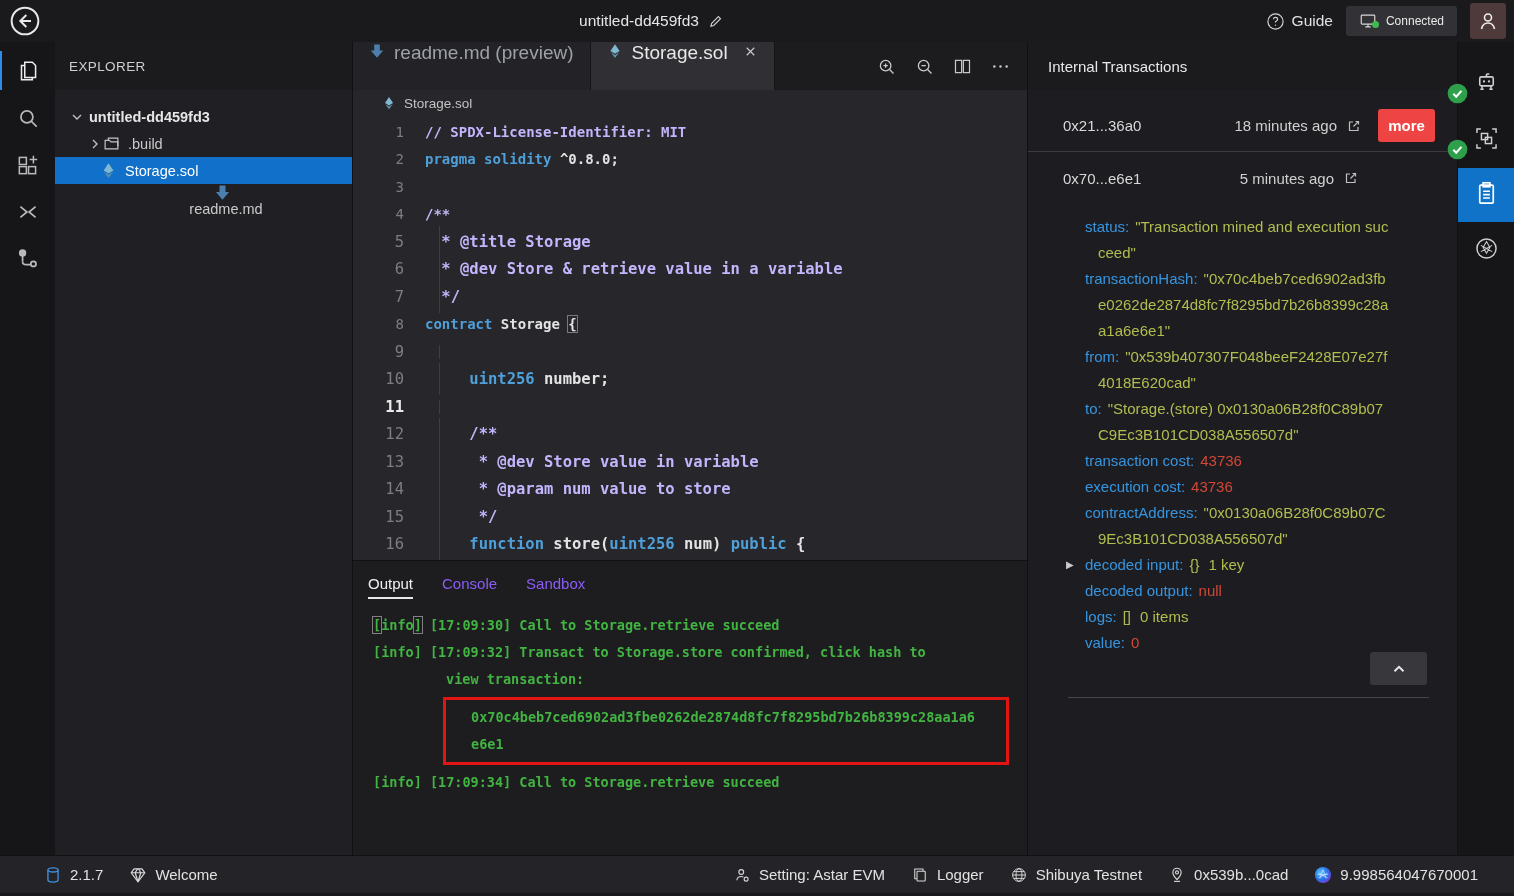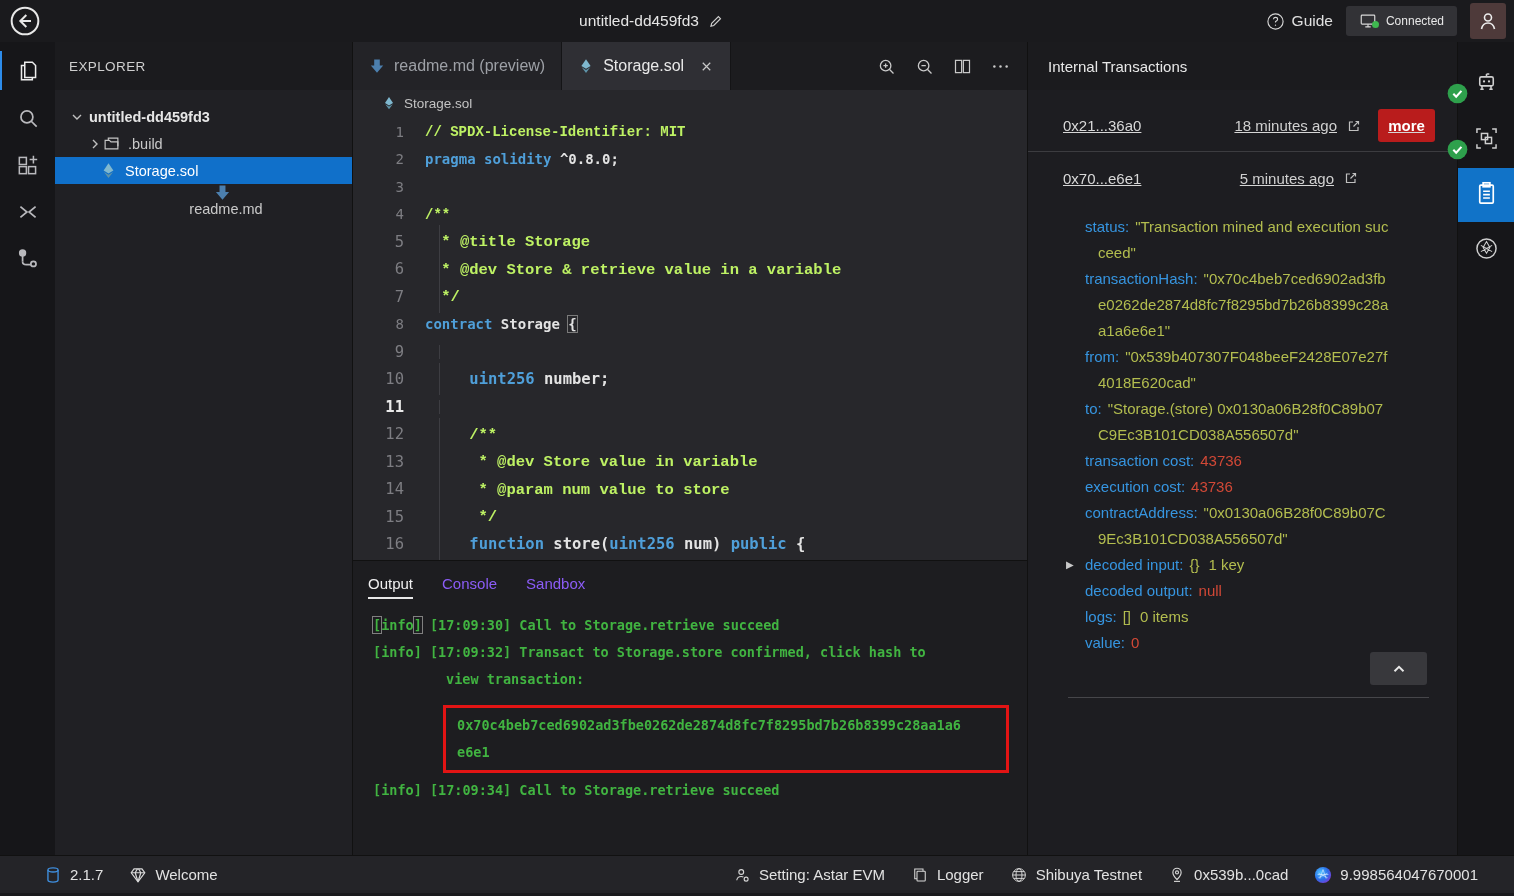--- a/index.html
+++ b/index.html
@@ -49,21 +49,21 @@
     font-size:14.5px; cursor:pointer; }
   .tree-item.selected { background:#1070ca; color:#fff; }
   .tree-item .twisty { width:16px; height:16px; flex:none; color:#c0c0c0; }
   .tree-item .twisty svg { width:16px; height:16px; }
   .tree-item .ficon { width:17px; height:17px; margin-right:8px; flex:none; color:#c5c5c5; }
   .tree-item .ficon svg { width:17px; height:17px; }
   .tree-item.root-item { font-weight:bold; color:#e6e6e6; }
 
   .center { width:675px; flex:none; display:flex; flex-direction:column; border-right:1px solid #111; }
   .tabstrip { height:48px; background:#1c1c1f; display:flex; align-items:stretch; flex:none; }
-  .tab { display:flex; align-items:center; gap:9px; padding:0 16px; font-size:16px;
+  .tab { display:flex; gap:9px; padding:0 16px; font-size:19px;
     color:#9da0a6; background:#232327; border-right:1px solid #141416; cursor:pointer; }
   .tab .ticon { width:16px; height:16px; }
   .tab .ticon svg { width:16px; height:16px; }
   .tab.active { background:#2f2f34; color:#e8e8e8; }
   .tab .tclose { width:15px; height:15px; color:#c9c9c9; margin-left:6px; }
   .tab .tclose svg { width:15px; height:15px; }
   .editor-actions { margin-left:auto; display:flex; align-items:center; gap:17px; padding-right:16px; }
   .ea-icon { width:21px; height:21px; color:#c9c9c9; cursor:pointer; }
   .ea-icon svg { width:100%; height:100%; }
 
@@ -75,21 +75,21 @@
   .code { flex:1; font-family:"DejaVu Sans Mono", monospace; font-size:14px; font-weight:bold;
     overflow:hidden; padding-top:2px; }
   .code-line { height:27.5px; display:flex; align-items:center; }
   .code-line .ln { width:72px; flex:none; text-align:right; padding-right:21px;
     color:#7d7d82; font-weight:normal; }
   .code-line.activeline .ln { color:#eaeaea; font-weight:bold; }
   .code-line .lc { white-space:pre; position:relative; flex:1; }
   .code-line.guide .lc::before { content:""; position:absolute; left:7px; top:-7px; bottom:-7px;
     border-left:1px solid #3d3d42; }
   .tok-kw { color:#4f9fd9; }
-  .tok-cm { color:#bef264;font-family:Liberation Mono, monospace; }
+  .tok-cm { color:#c4b5fd; }
   .tok-pl { color:#e3e3e3; }
   .tok-bx { color:#e3e3e3; outline:1px solid #7a7a7a; outline-offset:0px; }
 
   .output { height:295px; flex:none; background:#1d1d20; border-top:1px solid #111;
     display:flex; flex-direction:column; }
   .output-header { height:44px; display:flex; align-items:center; padding:0 14px 0 15px; flex:none; }
   .otab { position:relative; margin-right:29px; font-size:15px; color:#8b5cf6;
     height:44px; display:flex; align-items:center; cursor:pointer; }
   .otab.active { color:#f0f0f0; }
   .otab.active::after { content:""; position:absolute; left:0; right:0; bottom:6px;
@@ -99,36 +99,36 @@
     display:flex; align-items:center; padding:0 10px; color:#ececec; font-size:14.5px; cursor:pointer; }
   .filter-select .chev { margin-left:auto; width:15px; height:15px; color:#cccccc; }
   .filter-select .chev svg { width:15px; height:15px; }
   .oicon { width:18px; height:18px; color:#b8b8b8; cursor:pointer; }
   .oicon svg { width:100%; height:100%; }
   .logs { flex:1; overflow:hidden; padding:7px 0 0 20px;
     font-family:"DejaVu Sans Mono", monospace; font-size:13.5px; font-weight:bold;
     color:#41b441; line-height:27px; }
   .log-cont { padding-left:73px; }
   .bbox { outline:1px solid #808080; }
-  .log-hash { margin:12px 0 4px 70px; width:566px; border:3px solid #e21414;
-    padding:4px 11px; cursor:pointer; }
+  .log-hash { margin:4px 0 4px 70px; width:566px; border:3px solid #e21414;
+    padding:4px 25px; cursor:pointer; }
 
   
   .rightpanel { width:430px; flex:none; background:#1d1d21; position:relative;
     border-right:1px solid #111; overflow:hidden; }
   .rp-header { height:48px; background:#1b1b1e; display:flex; align-items:center;
     padding-left:20px; color:#e8e8e8; font-size:15px; }
   .tx-list { padding-top:10px; }
-  .tx-row { display:flex; align-items:center; padding-left:35px; height:52px; font-size:15px;text-decoration:underline; }
+  .tx-row { display:flex; align-items:center; padding-left:35px; height:52px; font-size:15px; }
   .tx-row.divided { border-bottom:1px solid #3c3c40; }
   .tx-hash { color:#d8d8d8; }
   .tx-time { margin-left:auto; color:#d0d0d0; display:flex; align-items:center; gap:9px; }
   .extlink { width:16px; height:16px; color:#c0c0c0; cursor:pointer; }
   .extlink svg { width:16px; height:16px; }
-  .more-btn { width:57px; height:33px; margin-left:16px; background:#b91c1c; color:#fff;
+  .more-btn { width:57px; height:33px; margin-left:16px; background:#ef4444; color:#fff;
     border:none; border-radius:3px; font-size:15px; font-weight:bold; font-family:inherit; }
   .tx-details { padding:10px 64px 0 70px; line-height:26px; font-size:15px; }
   .tx-detail-row { text-indent:-13px; position:relative; }
   .tx-detail-row .arrow { position:absolute; left:-32px; top:0; color:#c9c9c9; font-size:10px;
     text-indent:0; cursor:pointer; }
   .k { color:#3695e0; margin-right:6px; }
   .v { word-break:break-all; }
   .v.olive { color:#b3bd4f; }
   .v.red { color:#d14836; }
   .v.suffix { margin-left:9px; }

